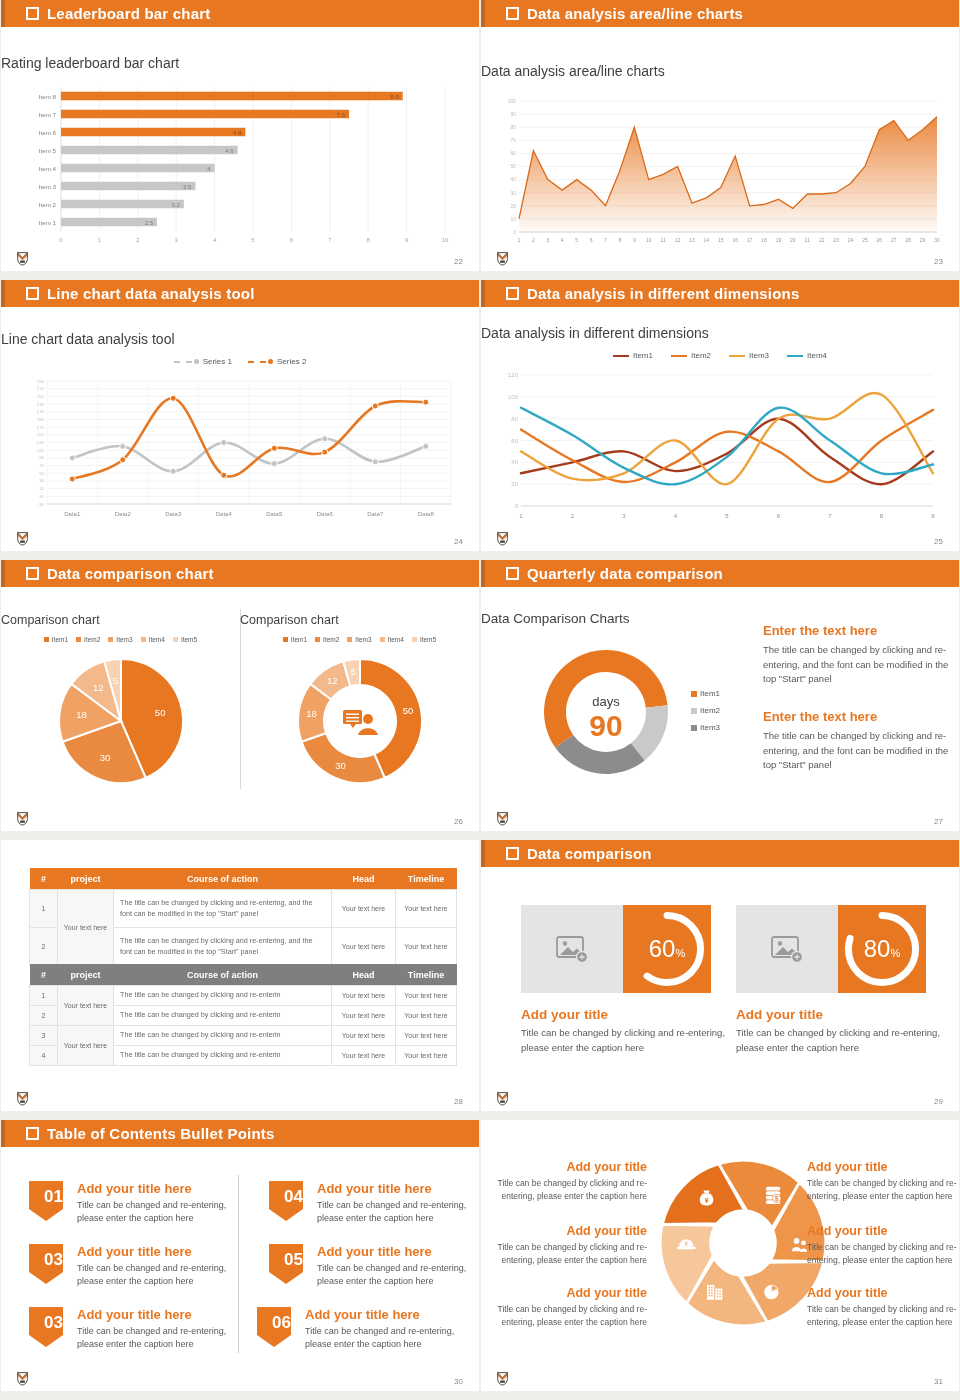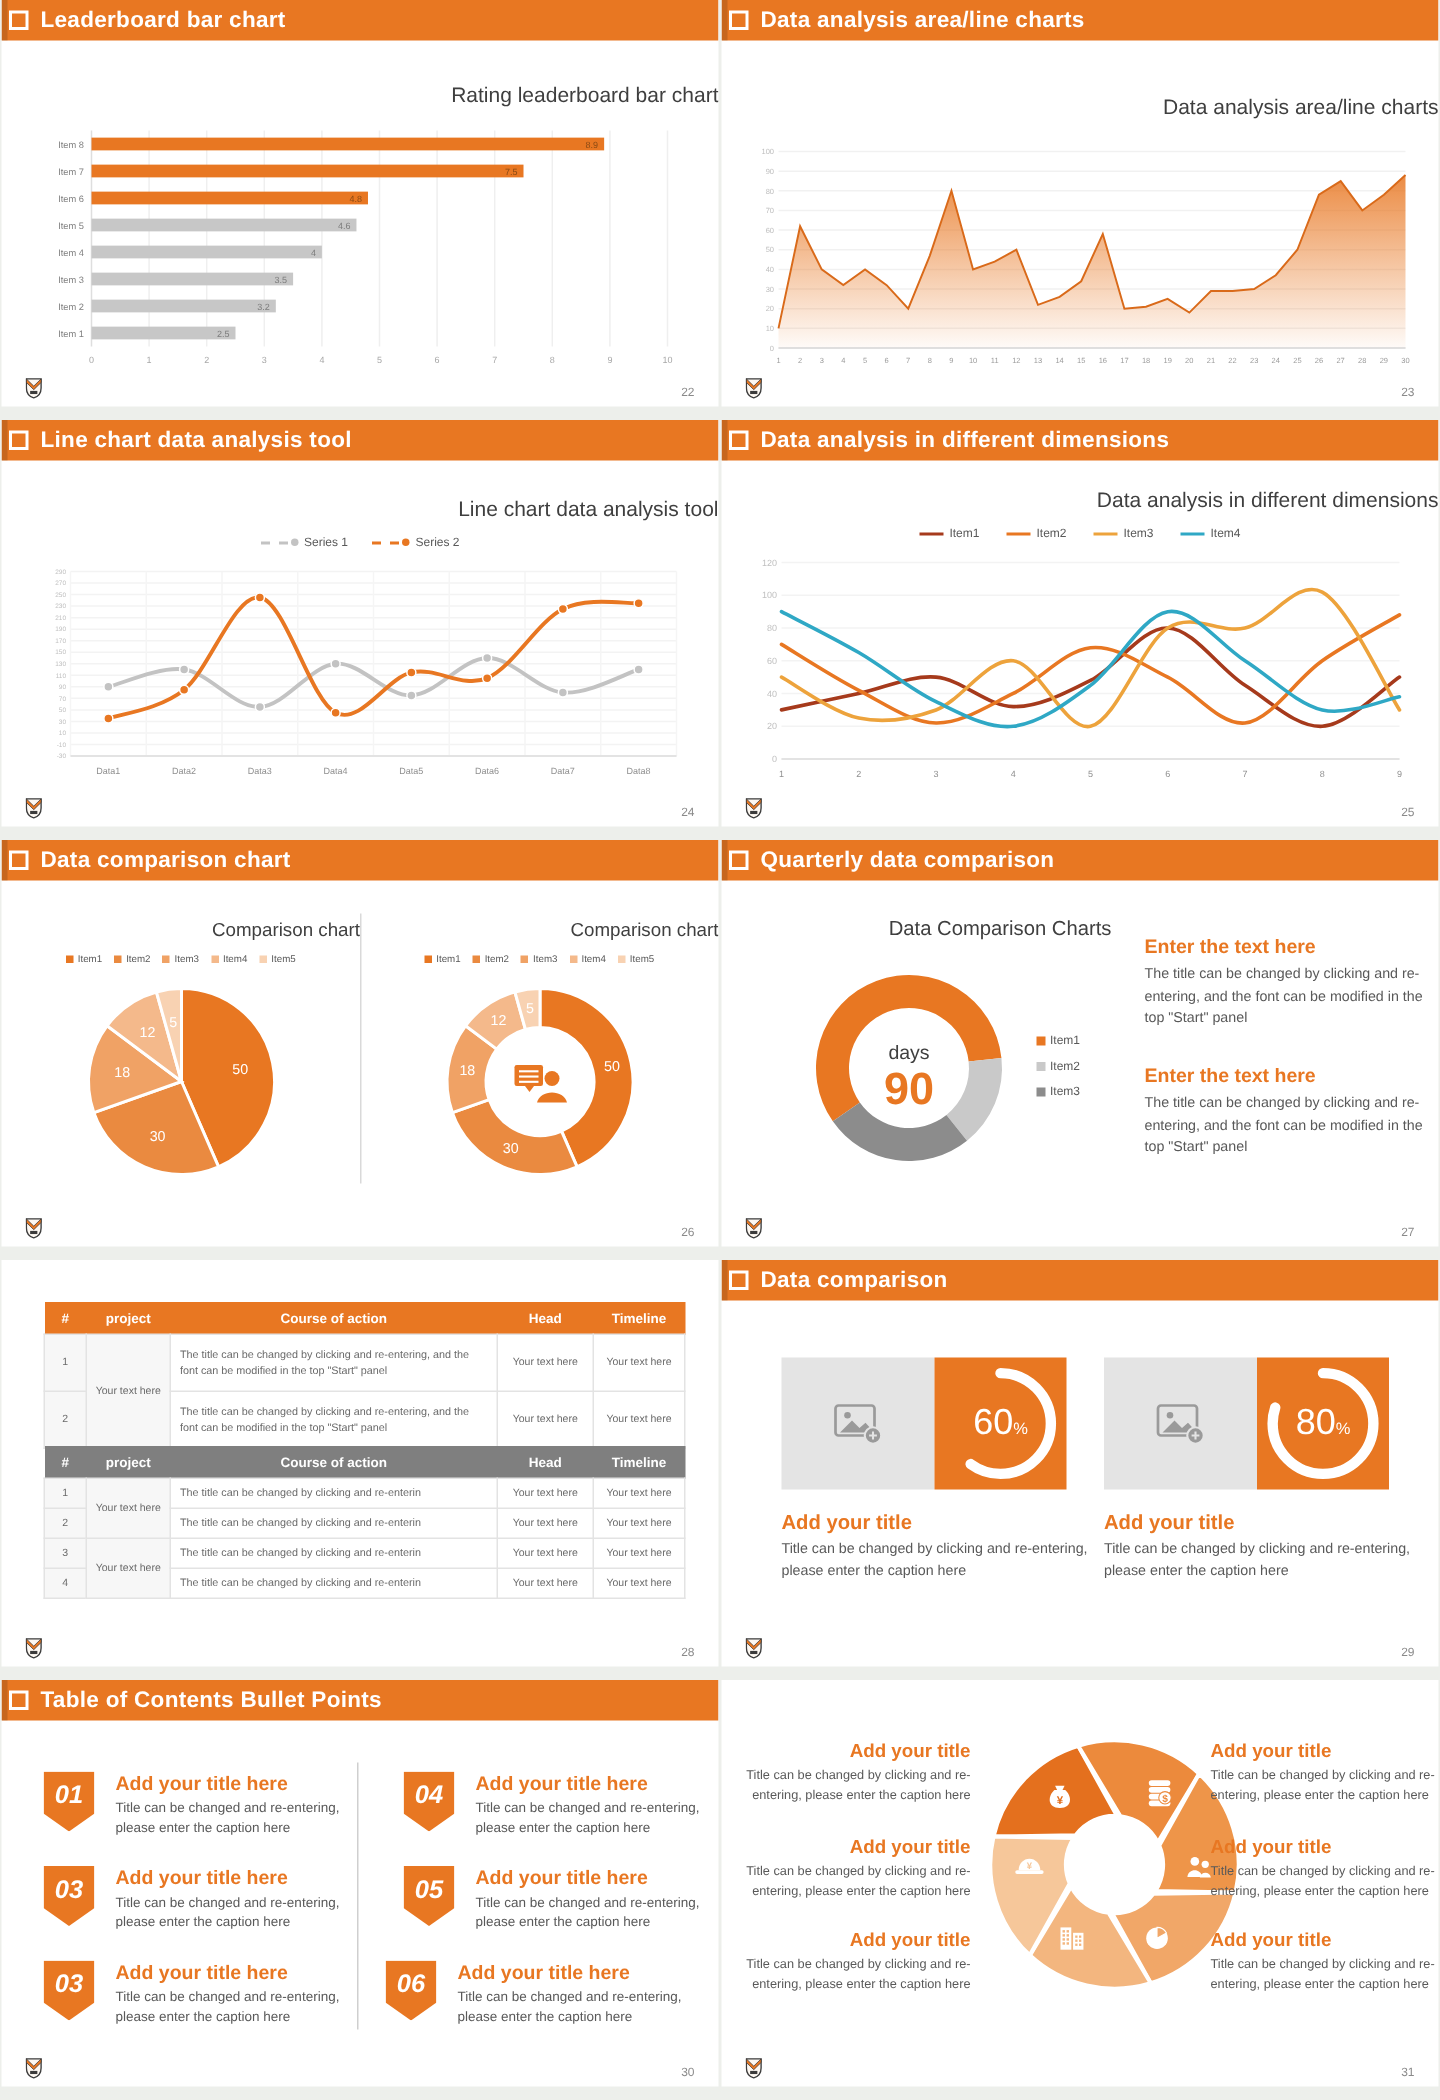--- a/index.html
+++ b/index.html
@@ -1,29 +1,29 @@
 <!DOCTYPE html>
 <html><head>
 <meta charset="utf-8">
 <style>
   html,body{margin:0;padding:0;width:960px;height:1400px;background:#edefeb;overflow:hidden;
     font-family:"Liberation Sans",sans-serif;}
   .grid{display:grid;grid-template-columns:480px 480px;grid-auto-rows:280px;width:960px;}
   .cell{width:480px;height:280px;box-sizing:border-box;padding:0 1px 9px 1px;}
   .slide{position:relative;width:478px;height:271px;background:#fff;overflow:hidden;}
-  .bar{position:relative;height:27px;background:#E87722;display:flex;align-items:center;padding-left:5px;}
+  .bar{position:relative;height:27px;background:#E87722;display:flex;align-items:center;padding-left:25px;}
   .bar::before{content:'';position:absolute;left:0;top:0;bottom:0;width:4px;background:rgba(0,0,0,.14);}
   .sq{display:inline-block;width:9px;height:9px;border:2px solid #fff;margin-right:8px;flex:none;}
   .bar h2{margin:0;font-size:15px;font-weight:bold;color:#fff;letter-spacing:.2px;}
   .content{position:relative;height:222px;}
   .foot{position:absolute;left:16px;right:16px;bottom:5px;height:16px;display:flex;
     justify-content:space-between;align-items:flex-end;}
   .pnum{font-size:8px;color:#8a8a8a;}
   .abs{position:absolute;}
-  .c-title{position:absolute;left:0;right:0;text-align:right;font-size:14px;color:#3f3f3f;}
+  .c-title{position:absolute;left:0;right:0;text-align:left;font-size:14px;color:#3f3f3f;}
   svg text{font-family:"Liberation Sans",sans-serif;}
   .legend{position:absolute;left:0;right:0;display:flex;justify-content:center;gap:16px;
     font-size:8px;color:#595959;align-items:center;}
   .legend .it{display:flex;align-items:center;}
   .dash{display:inline-block;width:18px;height:0;border-top:2px dashed;vertical-align:middle;}
   .dotm{display:inline-block;width:5px;height:5px;border-radius:50%;margin:0 4px 0 2px;}
   .solid{display:inline-block;width:16px;height:0;border-top:2.5px solid;margin-right:4px;}
   .sqm{display:inline-block;width:5px;height:5px;margin-right:3px;}
   .half{position:absolute;top:0;width:239px;height:222px;}
   .divider-v{position:absolute;border-left:1px solid #d9d9d9;}
@@ -46,21 +46,21 @@
   .card .ph{width:102px;height:88px;background:#e4e4e4;display:flex;align-items:center;justify-content:center;}
   .card .or{position:relative;width:88px;height:88px;background:#E87722;}
   .ringnum{position:absolute;left:0;top:0;width:88px;height:88px;display:flex;align-items:center;
     justify-content:center;color:#fff;}
   .ringnum b{font-size:24px;font-weight:normal;}
   .ringnum i{font-style:normal;font-size:11px;margin-top:8px;}
   .add-title{position:absolute;font-size:13.5px;font-weight:bold;color:#E87722;}
   .add-cap{position:absolute;font-size:9.5px;color:#595959;line-height:1.6;}
   .toc-item{position:absolute;display:flex;}
   .badge{width:34px;height:40px;background:#E87722;clip-path:polygon(0 0,100% 0,100% 70%,50% 100%,0 70%);
-    display:flex;justify-content:center;flex:none;font-style:italic;}
+    display:flex;justify-content:flex-end;flex:none;}
   .badge span{color:#fff;font-size:17px;font-weight:bold;margin-top:6px;}
   .toc-txt{margin-left:14px;}
   .toc-txt h3{margin:0 0 3px 0;font-size:13px;font-weight:bold;color:#E87722;}
   .toc-txt p{margin:0;font-size:9px;color:#595959;line-height:1.45;width:178px;}
   .risk-blk{position:absolute;width:158px;}
   .risk-blk h3{margin:0 0 3px 0;font-size:12.5px;font-weight:bold;color:#E87722;}
   .risk-blk p{margin:0;font-size:8.5px;color:#595959;line-height:1.5;}
   .risk-l{text-align:right;}
   .risk-r{text-align:left;}
 </style>

